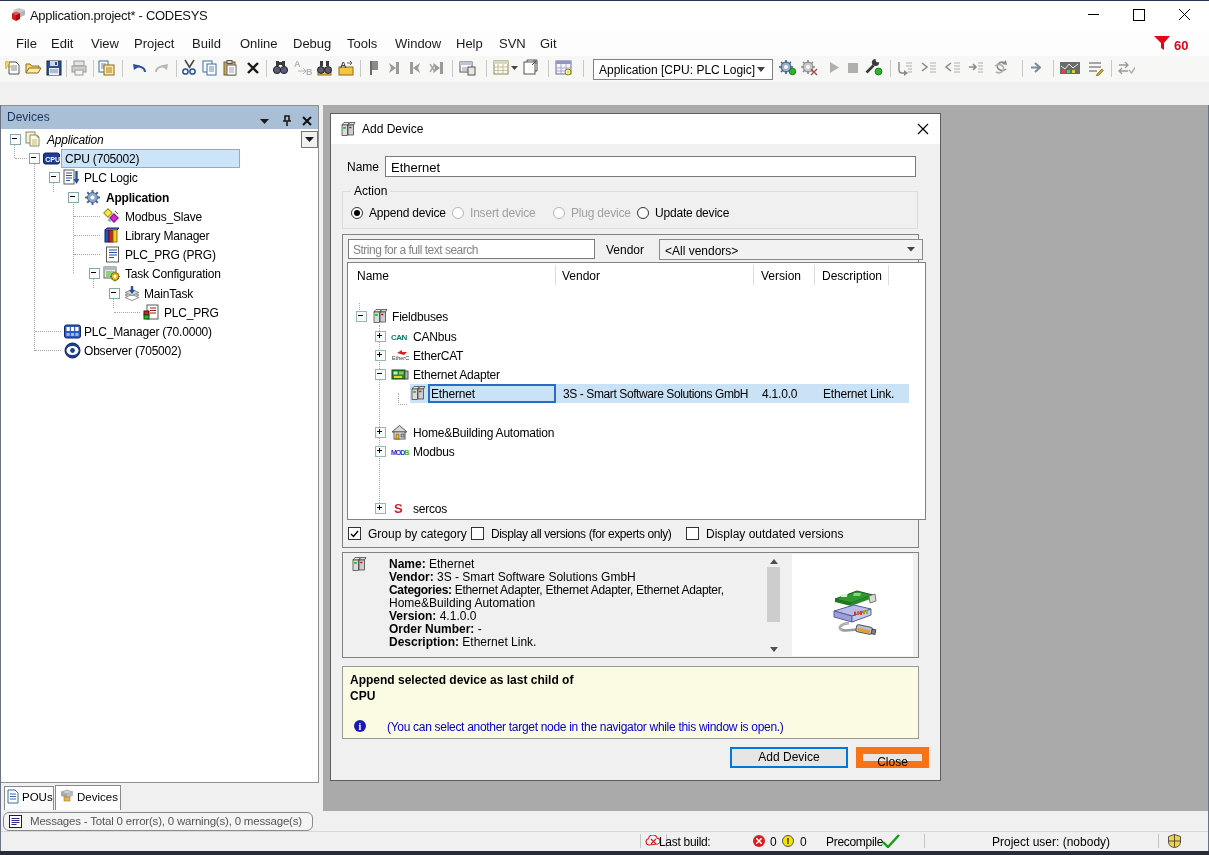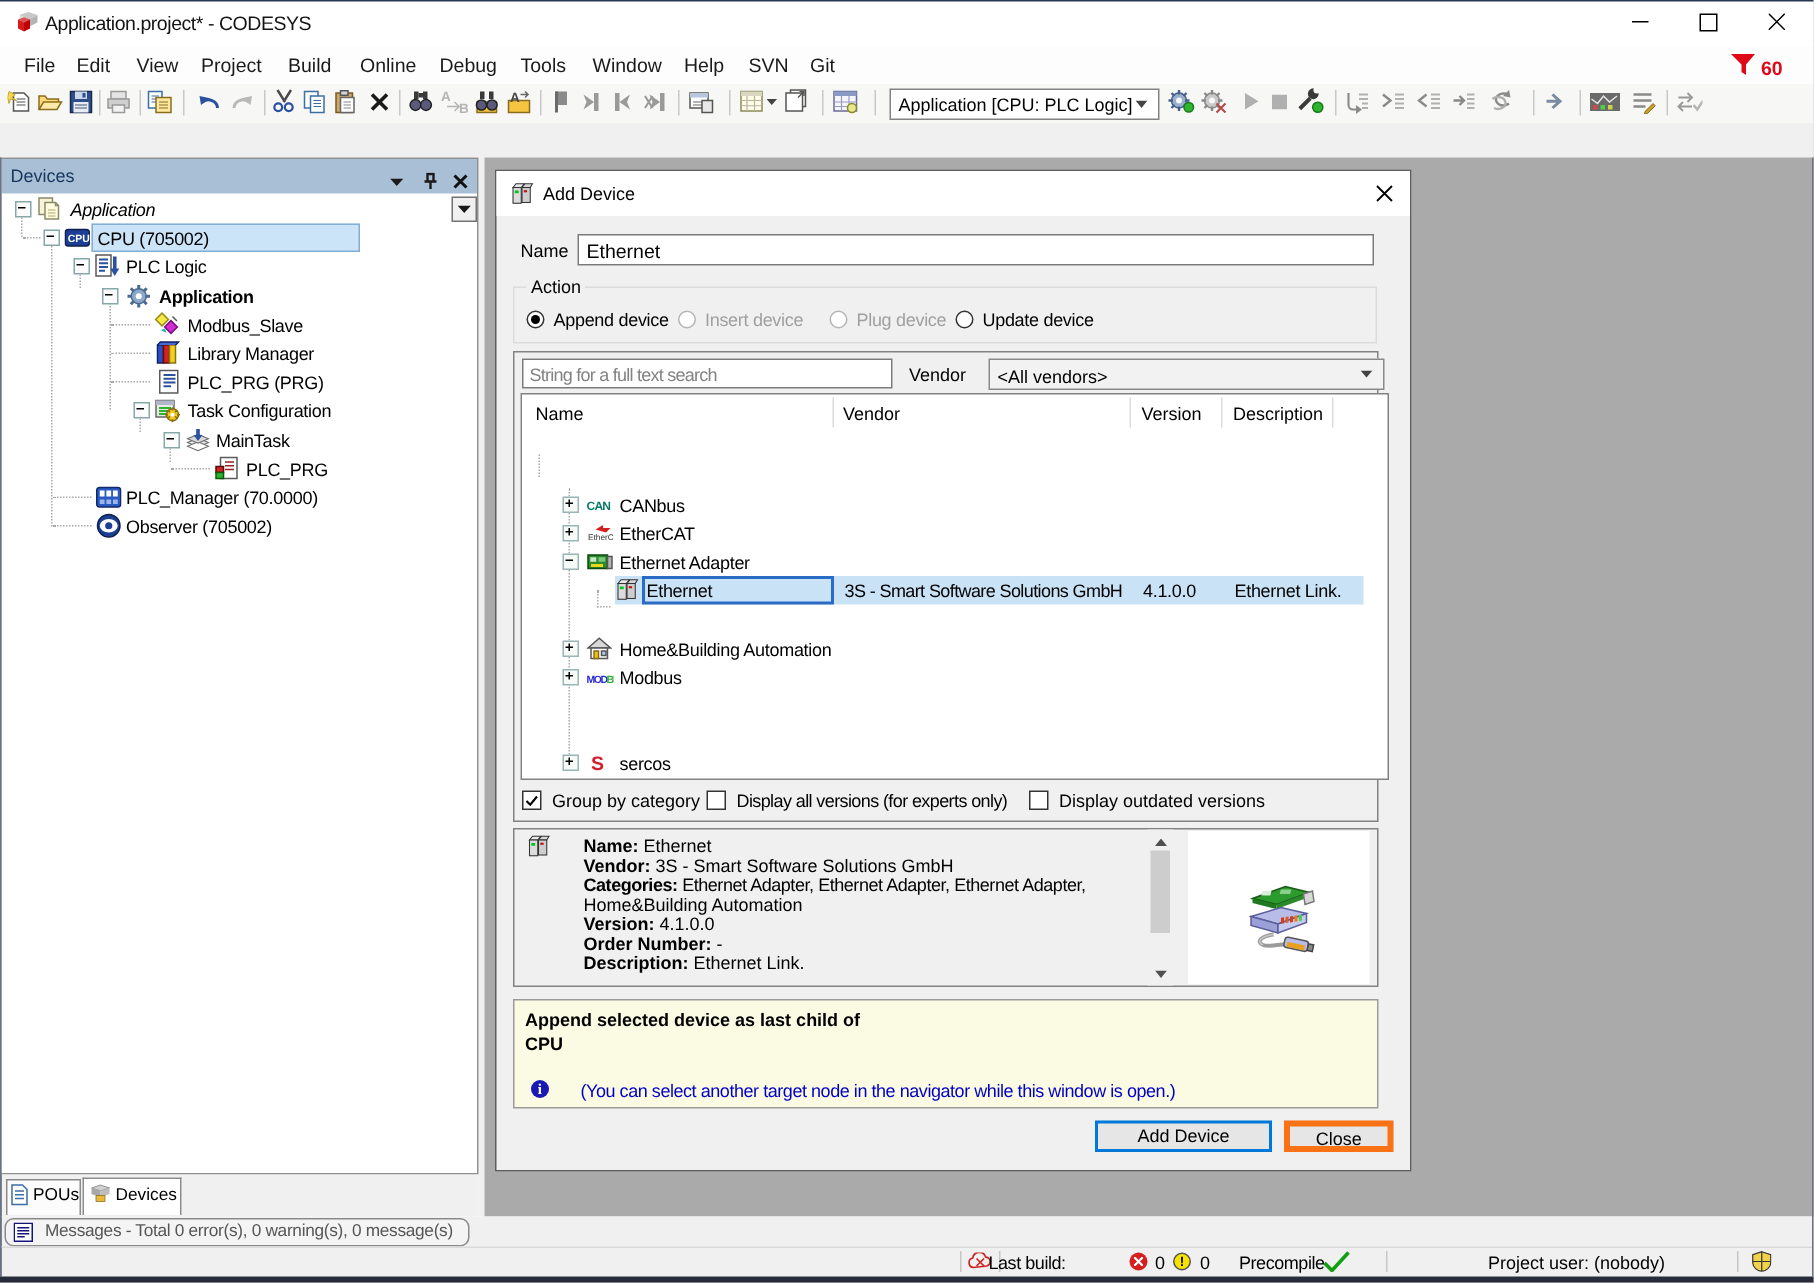--- a/index.html
+++ b/index.html
@@ -39,21 +39,21 @@
 .checkbox{width:13px;height:13px;background:#fff;border:1px solid #333;box-sizing:border-box;}
 
 #tbl{left:16px;top:148px;width:579px;height:258px;background:#fff;border:1px solid #828282;box-sizing:border-box;}
 .th{position:absolute;top:6px;font-size:12px;}
 .colsep{position:absolute;top:2px;width:1px;height:20px;background:#dcdcdc;}
 .trow{position:absolute;left:1px;height:19px;width:575px;}
 .ticon{position:absolute;top:1px;}
 .texp{position:absolute;width:9px;height:9px;background:#f6fbf8;border:1px solid #9ab5b5;top:4px;}
 .texp:before{content:"";position:absolute;left:1px;top:3px;width:5px;height:1px;background:#000;}
 .texp.plus:after{content:"";position:absolute;left:3px;top:1px;width:1px;height:5px;background:#000;}
-.btn{background:#e6e6e6;border:4px solid #f97316;box-sizing:border-box;text-align:center;font-size:12px;}
+.btn{background:#e6e6e6;border:7px solid #f97316;box-sizing:border-box;text-align:center;font-size:12px;}
 </style>
 </head>
 <body>
 
 <div class="abs" id="titlebar"></div>
 <svg class="abs" style="left:10px;top:7px" width="17" height="16" viewBox="0 0 17 16">
  <polygon points="3,3 9,1 15,3 9,6" fill="#c8c8c8"></polygon>
  <polygon points="9,6 15,3 15,8 9,11" fill="#b4b4b4"></polygon>
  <polygon points="3,3 9,6 9,11 3,8" fill="#dcdcdc"></polygon>
  <polygon points="2,6 6,4.5 10,6 6,8" fill="#e05050"></polygon>
@@ -487,20 +487,32 @@
     <div class="th" style="left:413px">Version</div>
     <div class="th" style="left:474px">Description</div>
     <div class="colsep" style="left:207px"></div>
     <div class="colsep" style="left:405px"></div>
     <div class="colsep" style="left:466px"></div>
     <div class="colsep" style="left:540px"></div>
     <div class="abs" style="left:11px;top:40px;width:1px;height:15px;border-left:1px dotted #a8a8a8"></div>
     <div class="abs" style="left:31px;top:62px;width:1px;height:184px;border-left:1px dotted #a8a8a8"></div>
     <div class="abs" style="left:50px;top:130px;width:1px;height:12px;border-left:1px dotted #a8a8a8"></div>
     <div class="abs" style="left:50px;top:141px;width:9px;height:1px;border-top:1px dotted #a8a8a8"></div>
+    <div class="trow" style="top:44px">
+      <div class="texp" style="left:7px"></div>
+      <svg class="ticon" style="left:23px" width="17" height="17" viewBox="0 0 17 17">
+          <polygon points="2,4 4,1.5 9.5,1.5 7.5,4" fill="#e8e8e8" stroke="#333" stroke-width="0.7"></polygon>
+          <polygon points="8,4 10,1.5 15,1.5 13.5,4" fill="#d8d8d8" stroke="#333" stroke-width="0.7"></polygon>
+          <rect x="2" y="4" width="5.5" height="10.5" fill="#dcdcdc" stroke="#333" stroke-width="0.7"></rect>
+          <rect x="8" y="4" width="5.5" height="10" fill="#cdcdcd" stroke="#333" stroke-width="0.7"></rect>
+          <rect x="3.2" y="6" width="2.6" height="1.8" fill="#00c818"></rect>
+          <rect x="9.2" y="5.8" width="2.2" height="1.4" fill="#c01010"></rect>
+        </svg>
+      <div class="trtext" style="left:43px">Fieldbuses</div>
+    </div>
     <div class="trow" style="top:64px">
       <div class="texp plus" style="left:26px"></div>
       <svg class="ticon" style="left:42px" width="18" height="17">
           <text x="0" y="12" font-size="8" font-weight="bold" fill="#0a7a6a" font-family="Liberation Sans" letter-spacing="-0.5">CAN</text>
         </svg>
       <div class="trtext" style="left:64px">CANbus</div>
     </div>
     <div class="trow" style="top:83px">
       <div class="texp plus" style="left:26px"></div>
       <svg class="ticon" style="left:42px" width="18" height="17">

